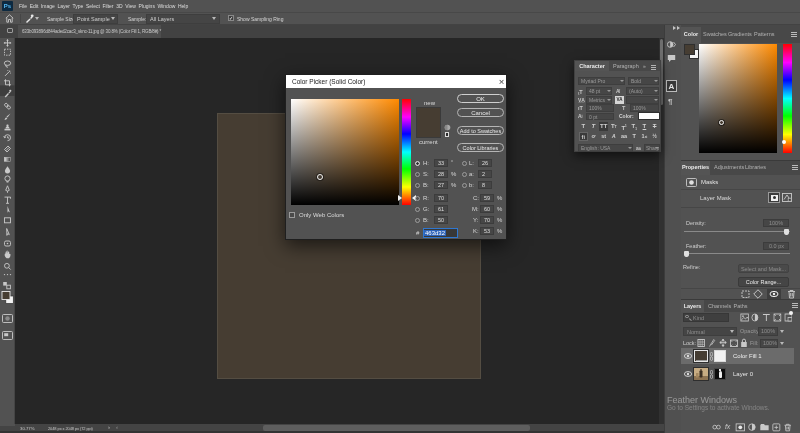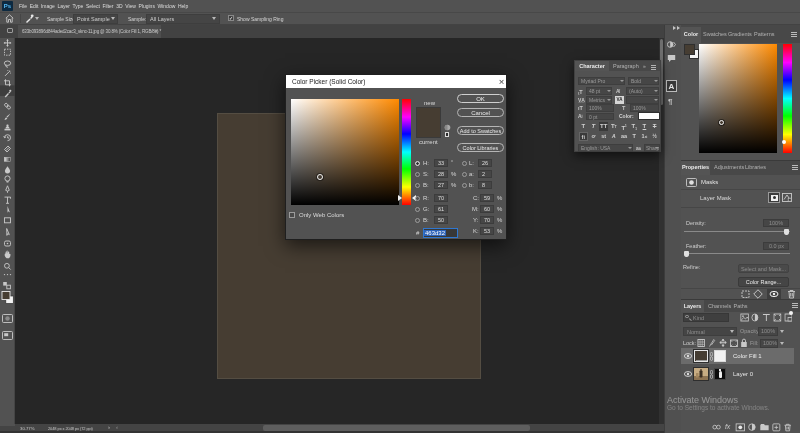--- a/index.html
+++ b/index.html
@@ -481,15 +481,15 @@
   <div class="a fld" style="left:194px;top:140.9px;width:14px;height:8px"><span style="margin-left:3px">70</span></div>
   <div class="a t6" style="left:211px;top:141.9px">%</div>
   <div class="a t6" style="left:187px;top:153px">K:</div>
   <div class="a fld" style="left:194px;top:152px;width:14px;height:8px"><span style="margin-left:3px">53</span></div>
   <div class="a t6" style="left:211px;top:153px">%</div>
 
   <div class="a" style="left:3px;top:137px;width:6px;height:6px;border:1px solid #9b9b9b;background:#4a4a4a"></div>
   <div class="a" style="left:13px;top:137px;font-size:6px;color:#dcdcdc">Only Web Colors</div>
 </div>
 
-<div class="a" style="left:667px;top:394.5px;font-size:9px;color:rgba(255,255,255,.40);z-index:50;white-space:nowrap">Activate Windows</div>
+<div class="a" style="left:667px;top:394.5px;font-size:9px;color:rgba(255,255,255,.40);z-index:50;white-space:nowrap">Feather Windows</div>
 <div class="a" style="left:667px;top:404px;font-size:6.5px;color:rgba(255,255,255,.28);z-index:50;white-space:nowrap">Go to Settings to activate Windows.</div>
 
 </div>
 </body></html>

